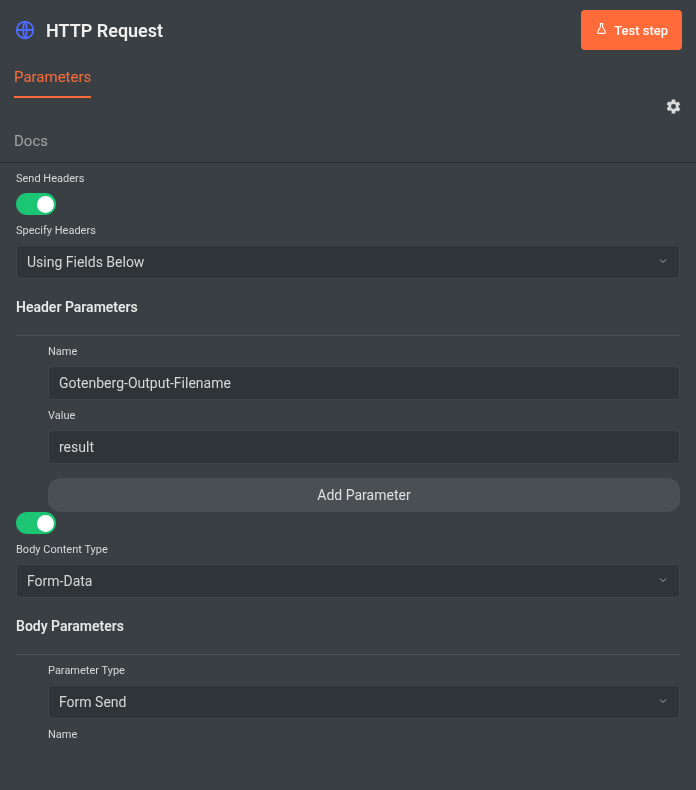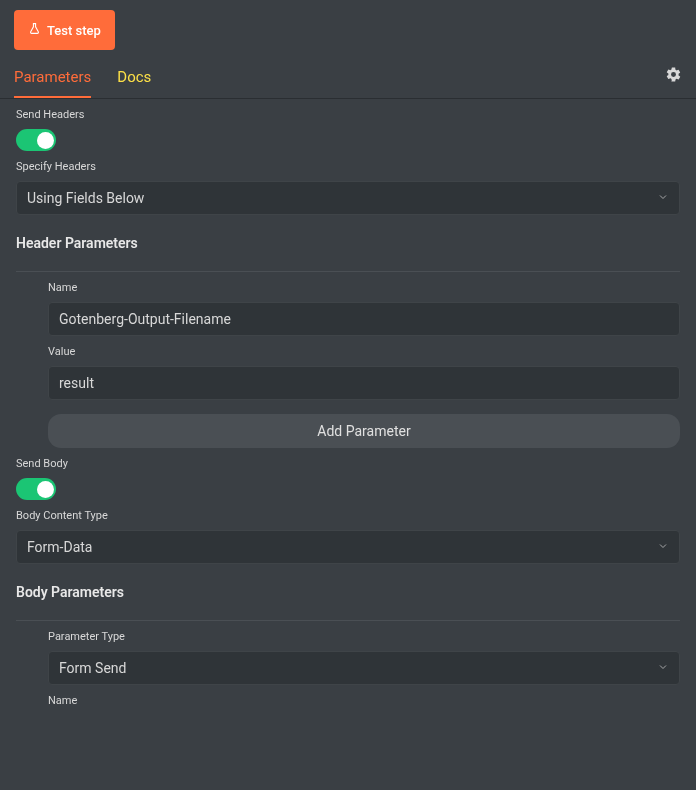--- a/index.html
+++ b/index.html
@@ -58,25 +58,26 @@
     align-items: center;
     justify-content: space-between;
     padding: 0 14px;
     border-bottom: 1px solid #2a2e32;
     margin-top: 10px;
     background: #3a3f44;
   }
   .tabs {
     display: flex;
     gap: 26px;
+    flex-direction: column;
   }
   .tab {
     padding: 8px 0 10px 0;
     font-size: 15px;
-    color: #fde047;
+    color: #a3a3a3;
     cursor: pointer;
     border-bottom: 2px solid transparent;
   }
   .tab.active {
     color: #ff6c3a;
     border-bottom: 2px solid #ff6c3a;
   }
   .gear {
     color: #d8d8d8;
     cursor: pointer;
@@ -166,20 +167,29 @@
     text-align: center;
   }
   input.text-input {
     outline: none;
   }
 </style>
 </head>
 <body>
 
 <div class="header">
+  <div class="header-left">
+    <span class="http-icon">
+      <svg width="22" height="22" viewBox="0 0 24 24" fill="none" stroke="#4d6bff" stroke-width="2">
+        <circle cx="12" cy="12" r="9"></circle>
+        <path d="M3 12h18M12 3c2.5 3 2.5 15 0 18M12 3c-2.5 3-2.5 15 0 18"></path>
+      </svg>
+    </span>
+    <span class="title">HTTP Request</span>
+  </div>
   <button class="test-btn">
     <span>
       <svg width="13" height="13" viewBox="0 0 24 24" fill="none" stroke="#fff" stroke-width="2">
         <path d="M9 3h6M10 3v6l-5 9a2 2 0 0 0 1.8 3h10.4a2 2 0 0 0 1.8-3l-5-9V3"></path>
       </svg>
     </span>
     <span>Test step</span>
   </button>
 </div>
 
@@ -215,21 +225,20 @@
   <div class="indented">
     <span class="label">Name</span>
     <input class="text-input" value="Gotenberg-Output-Filename" style="">
 
     <span class="label">Value</span>
     <input class="text-input" value="result" style="">
 
     <button class="add-btn">Add Parameter</button>
   </div>
 
-  <span class="label">Send Body</span>
   <div class="toggle"></div>
 
   <span class="label">Body Content Type</span>
   <div class="select">
     <span>Form-Data</span>
     <span class="chevron">
       <svg width="12" height="12" viewBox="0 0 24 24" fill="none" stroke="#d8d8d8" stroke-width="2">
           <path d="M6 9l6 6 6-6"></path>
         </svg>
     </span>

